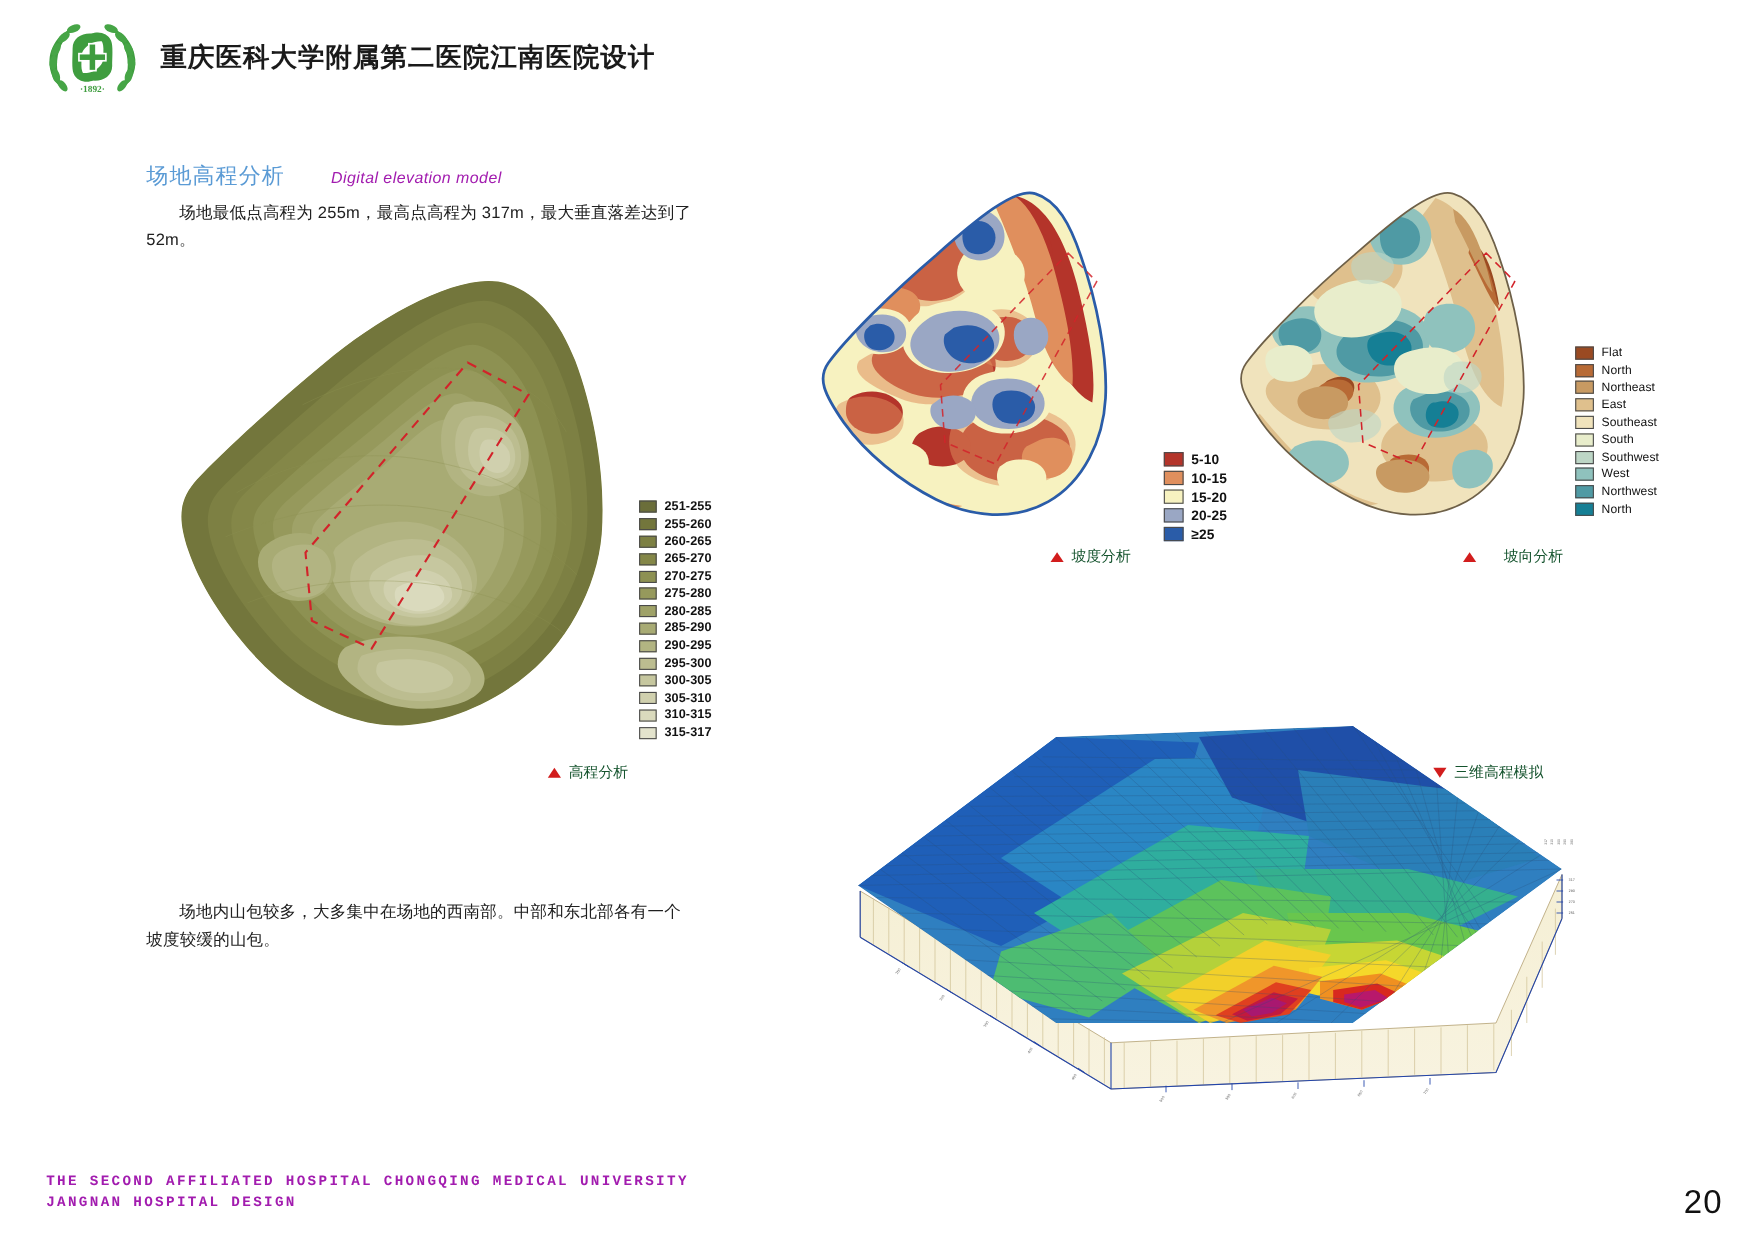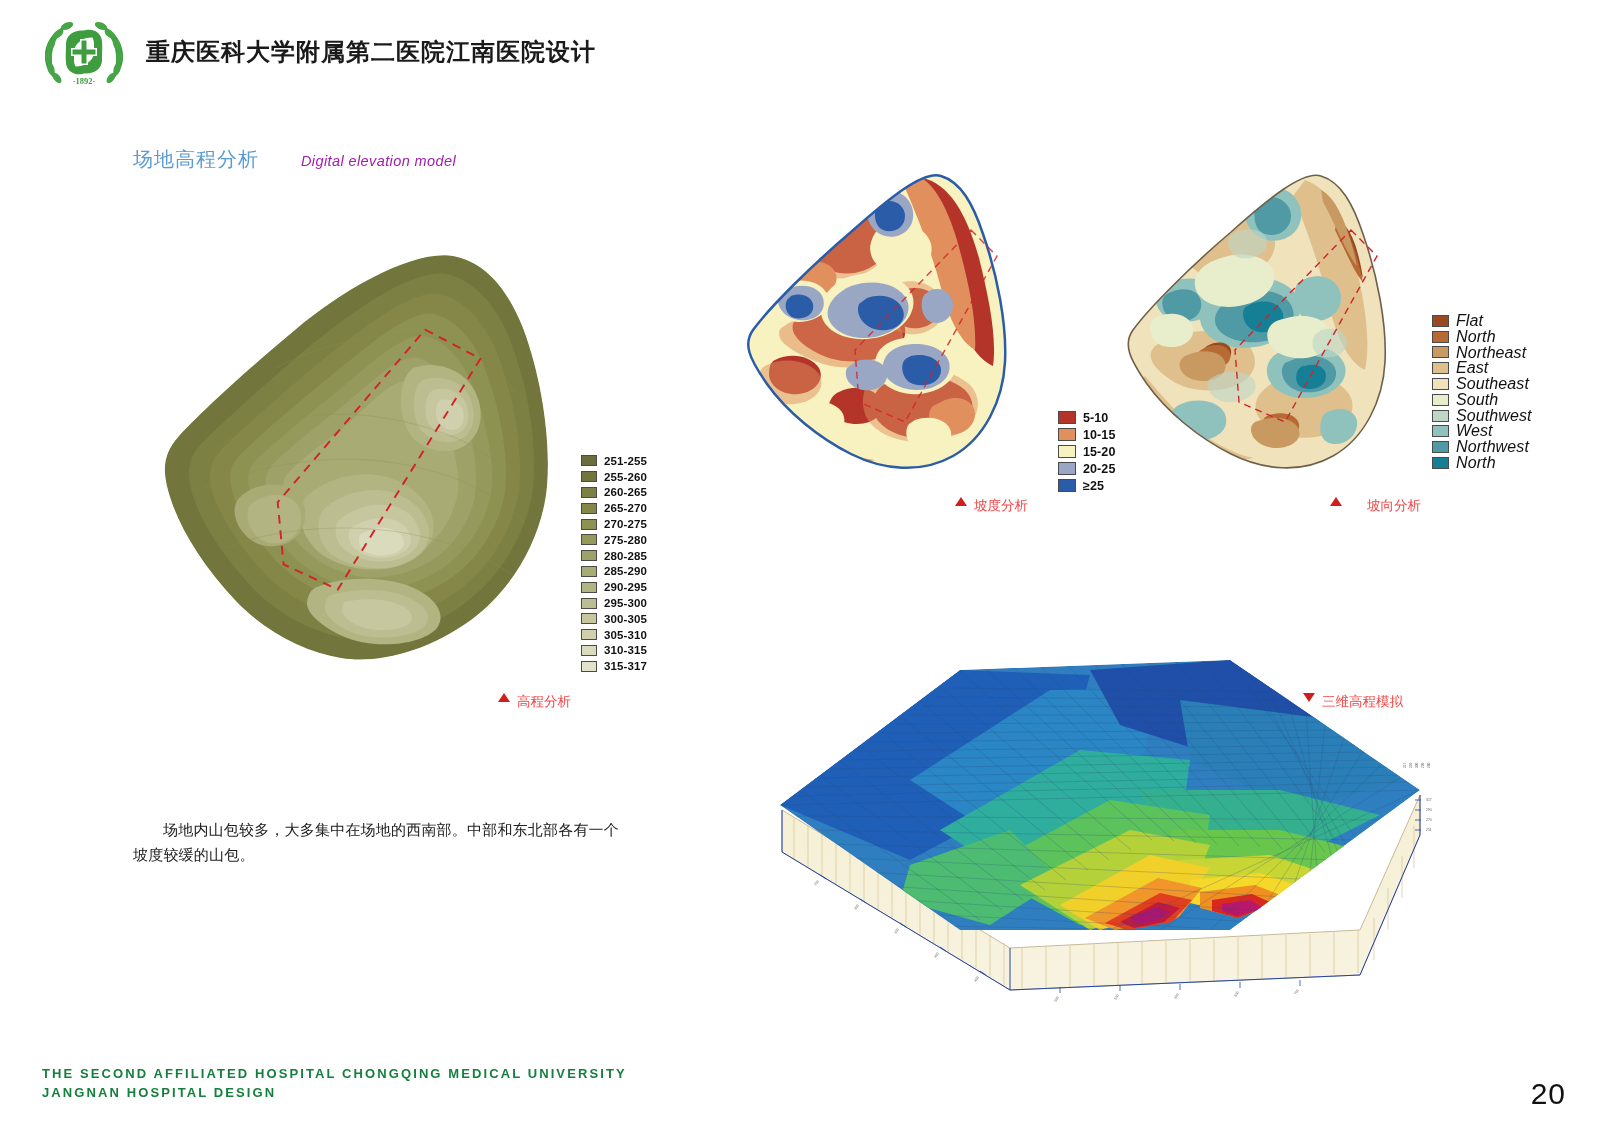--- a/index.html
+++ b/index.html
@@ -24,49 +24,49 @@
   .sec-title-cn { font-size: 20px; color: #5b9bd5; letter-spacing: 1px; }
   .sec-title-en { font-size: 14.5px; color: #a21caf; font-style: italic; letter-spacing: .4px; }
 
   .para { position: absolute; font-size: 15px; color: #202020; line-height: 1.65; letter-spacing: .2px; }
   .para-1 { left: 133px; top: 182px; width: 500px; text-indent: 2em; }
   .para-2 { left: 133px; top: 818px; width: 500px; text-indent: 2em; }
 
   
   .panel { position: absolute; }
 
-  .caption { position: absolute; display: flex; align-items: flex-start; gap: 7px; font-size: 13.5px; color: #ef4444; }
+  .caption { position: absolute; display: flex; align-items: center; gap: 7px; font-size: 13.5px; color: #14532d; }
   .tri-up {
     width: 0; height: 0; border-left: 6px solid transparent; border-right: 6px solid transparent;
     border-bottom: 9px solid #d21d1d;
   }
   .tri-down {
     width: 0; height: 0; border-left: 6px solid transparent; border-right: 6px solid transparent;
     border-top: 9px solid #d21d1d;
   }
 
   
   .legend { position: absolute; display: flex; flex-direction: column; }
   .legend-row { display: flex; align-items: center; gap: 7px; height: 15.8px; }
   .legend-sw { width: 16px; height: 11px; border: 1px solid #4a4a4a; flex: 0 0 auto; }
   .legend-lb { font-size: 11.5px; font-weight: 700; color: #111; white-space: nowrap; letter-spacing: .1px; }
 
   .legend-aspect .legend-row { height: 15.8px; }
   .legend-aspect .legend-sw { width: 17px; height: 12px; }
-  .legend-aspect .legend-lb { font-size: 16px; font-weight: 400; font-style: italic; }
+  .legend-aspect .legend-lb { font-size: 11px; font-weight: 400; }
 
   .legend-slope .legend-row { height: 17px; }
   .legend-slope .legend-sw { width: 18px; height: 13px; }
   .legend-slope .legend-lb { font-size: 12.5px; font-weight: 700; }
 
   
   .footer { position: absolute; left: 42px; bottom: 28px; }
   .footer-line {
-    font-size: 13px; font-weight: 700; letter-spacing: 2.1px; color: #15803d; line-height: 1.45;
-    font-family: Liberation Sans, sans-serif;
+    font-size: 13px; font-weight: 700; letter-spacing: 2.1px; color: #a21caf; line-height: 1.45;
+    font-family: Liberation Mono, monospace;
   }
   .page-no { position: absolute; right: 34px; bottom: 20px; font-size: 30px; color: #111; letter-spacing: 1px; }
 
   svg { display: block; }
 </style>
 </head>
 <body>
 
 <div class="board">
 
@@ -105,20 +105,21 @@
       </svg>
     </div>
     <div class="header-title">重庆医科大学附属第二医院江南医院设计</div>
   </div>
 
   <div class="sec-title-row">
     <div class="sec-title-cn">场地高程分析</div>
     <div class="sec-title-en">Digital elevation model</div>
   </div>
 
+  <div class="para para-1">场地最低点高程为 255m，最高点高程为 317m，最大垂直落差达到了52m。</div>
   <div class="para para-2">场地内山包较多，大多集中在场地的西南部。中部和东北部各有一个坡度较缓的山包。</div>
 
   <div class="panel" style="left:155px; top:248px;">
     <svg width="440" height="430" viewBox="0 0 440 430">
       <defs>
         <clipPath id="siteClipA">
           <path d="M298 8 C330 14 352 40 368 80 C386 128 396 190 392 238
                    C388 286 360 340 316 372 C272 404 222 416 186 410
                    C150 404 110 384 80 352 C48 318 26 282 16 252
                    C6 222 8 206 24 188 C46 164 92 122 140 82 C190 40 258 2 298 8 Z"></path>

